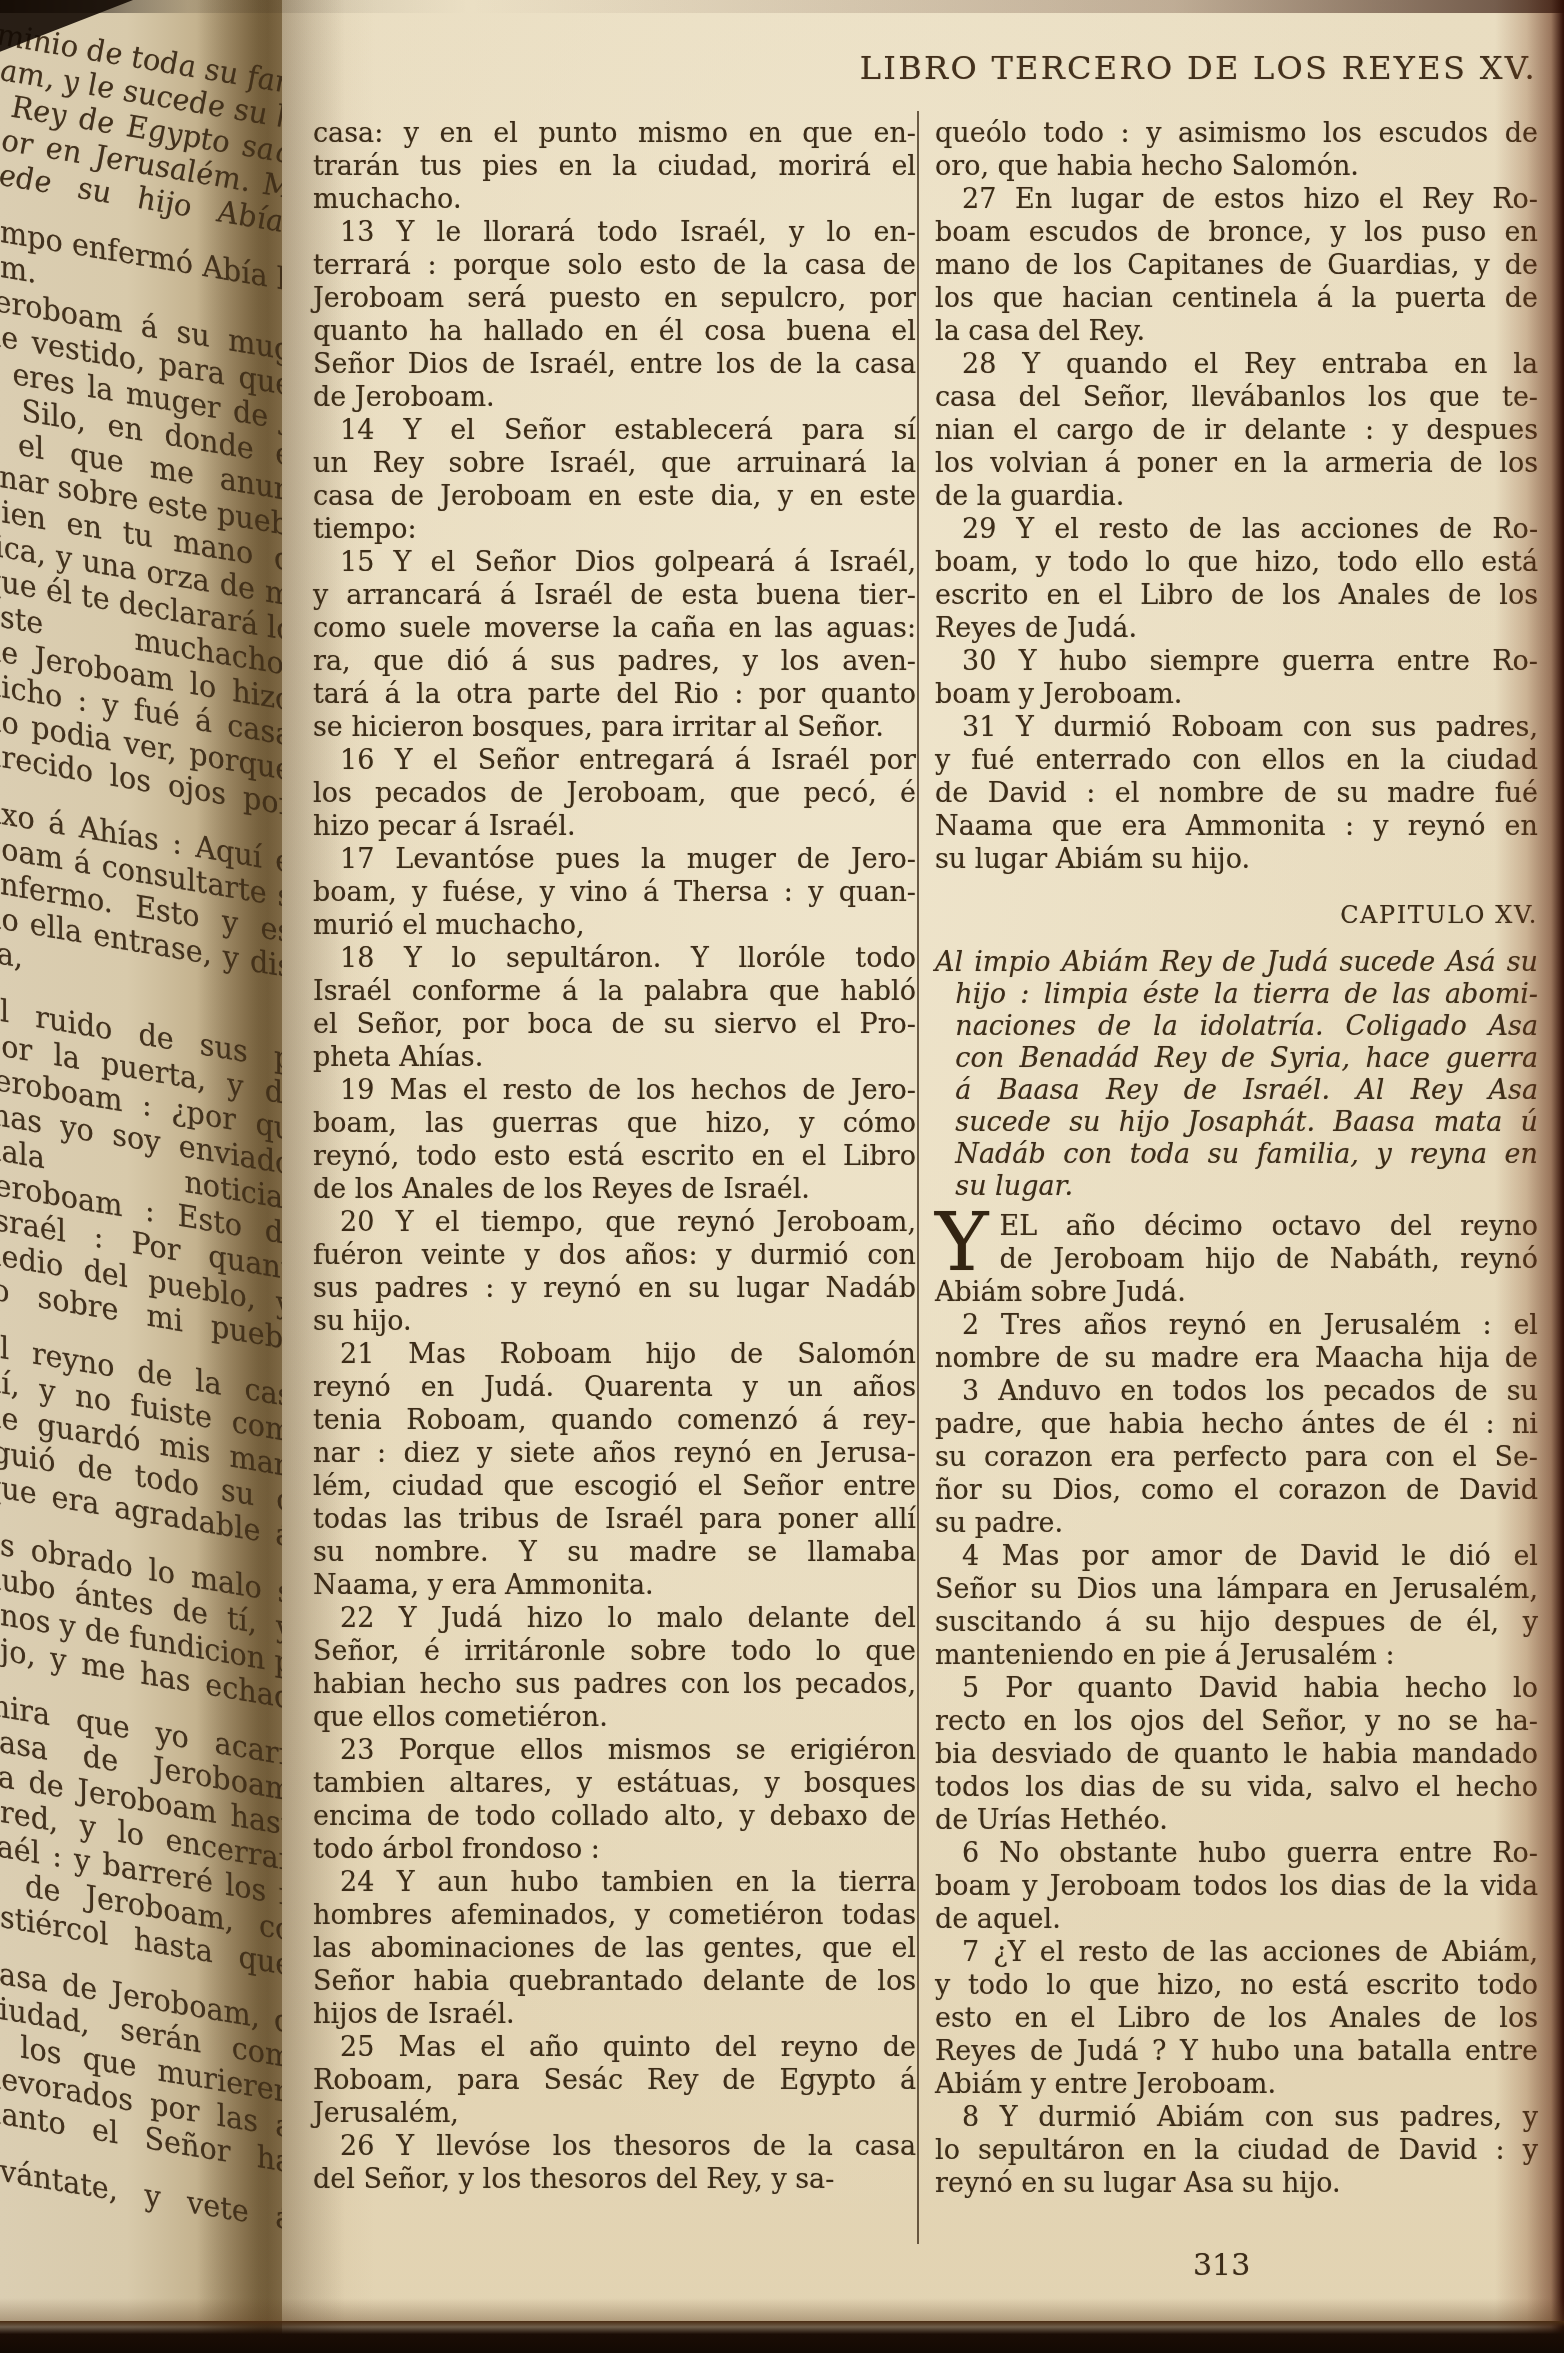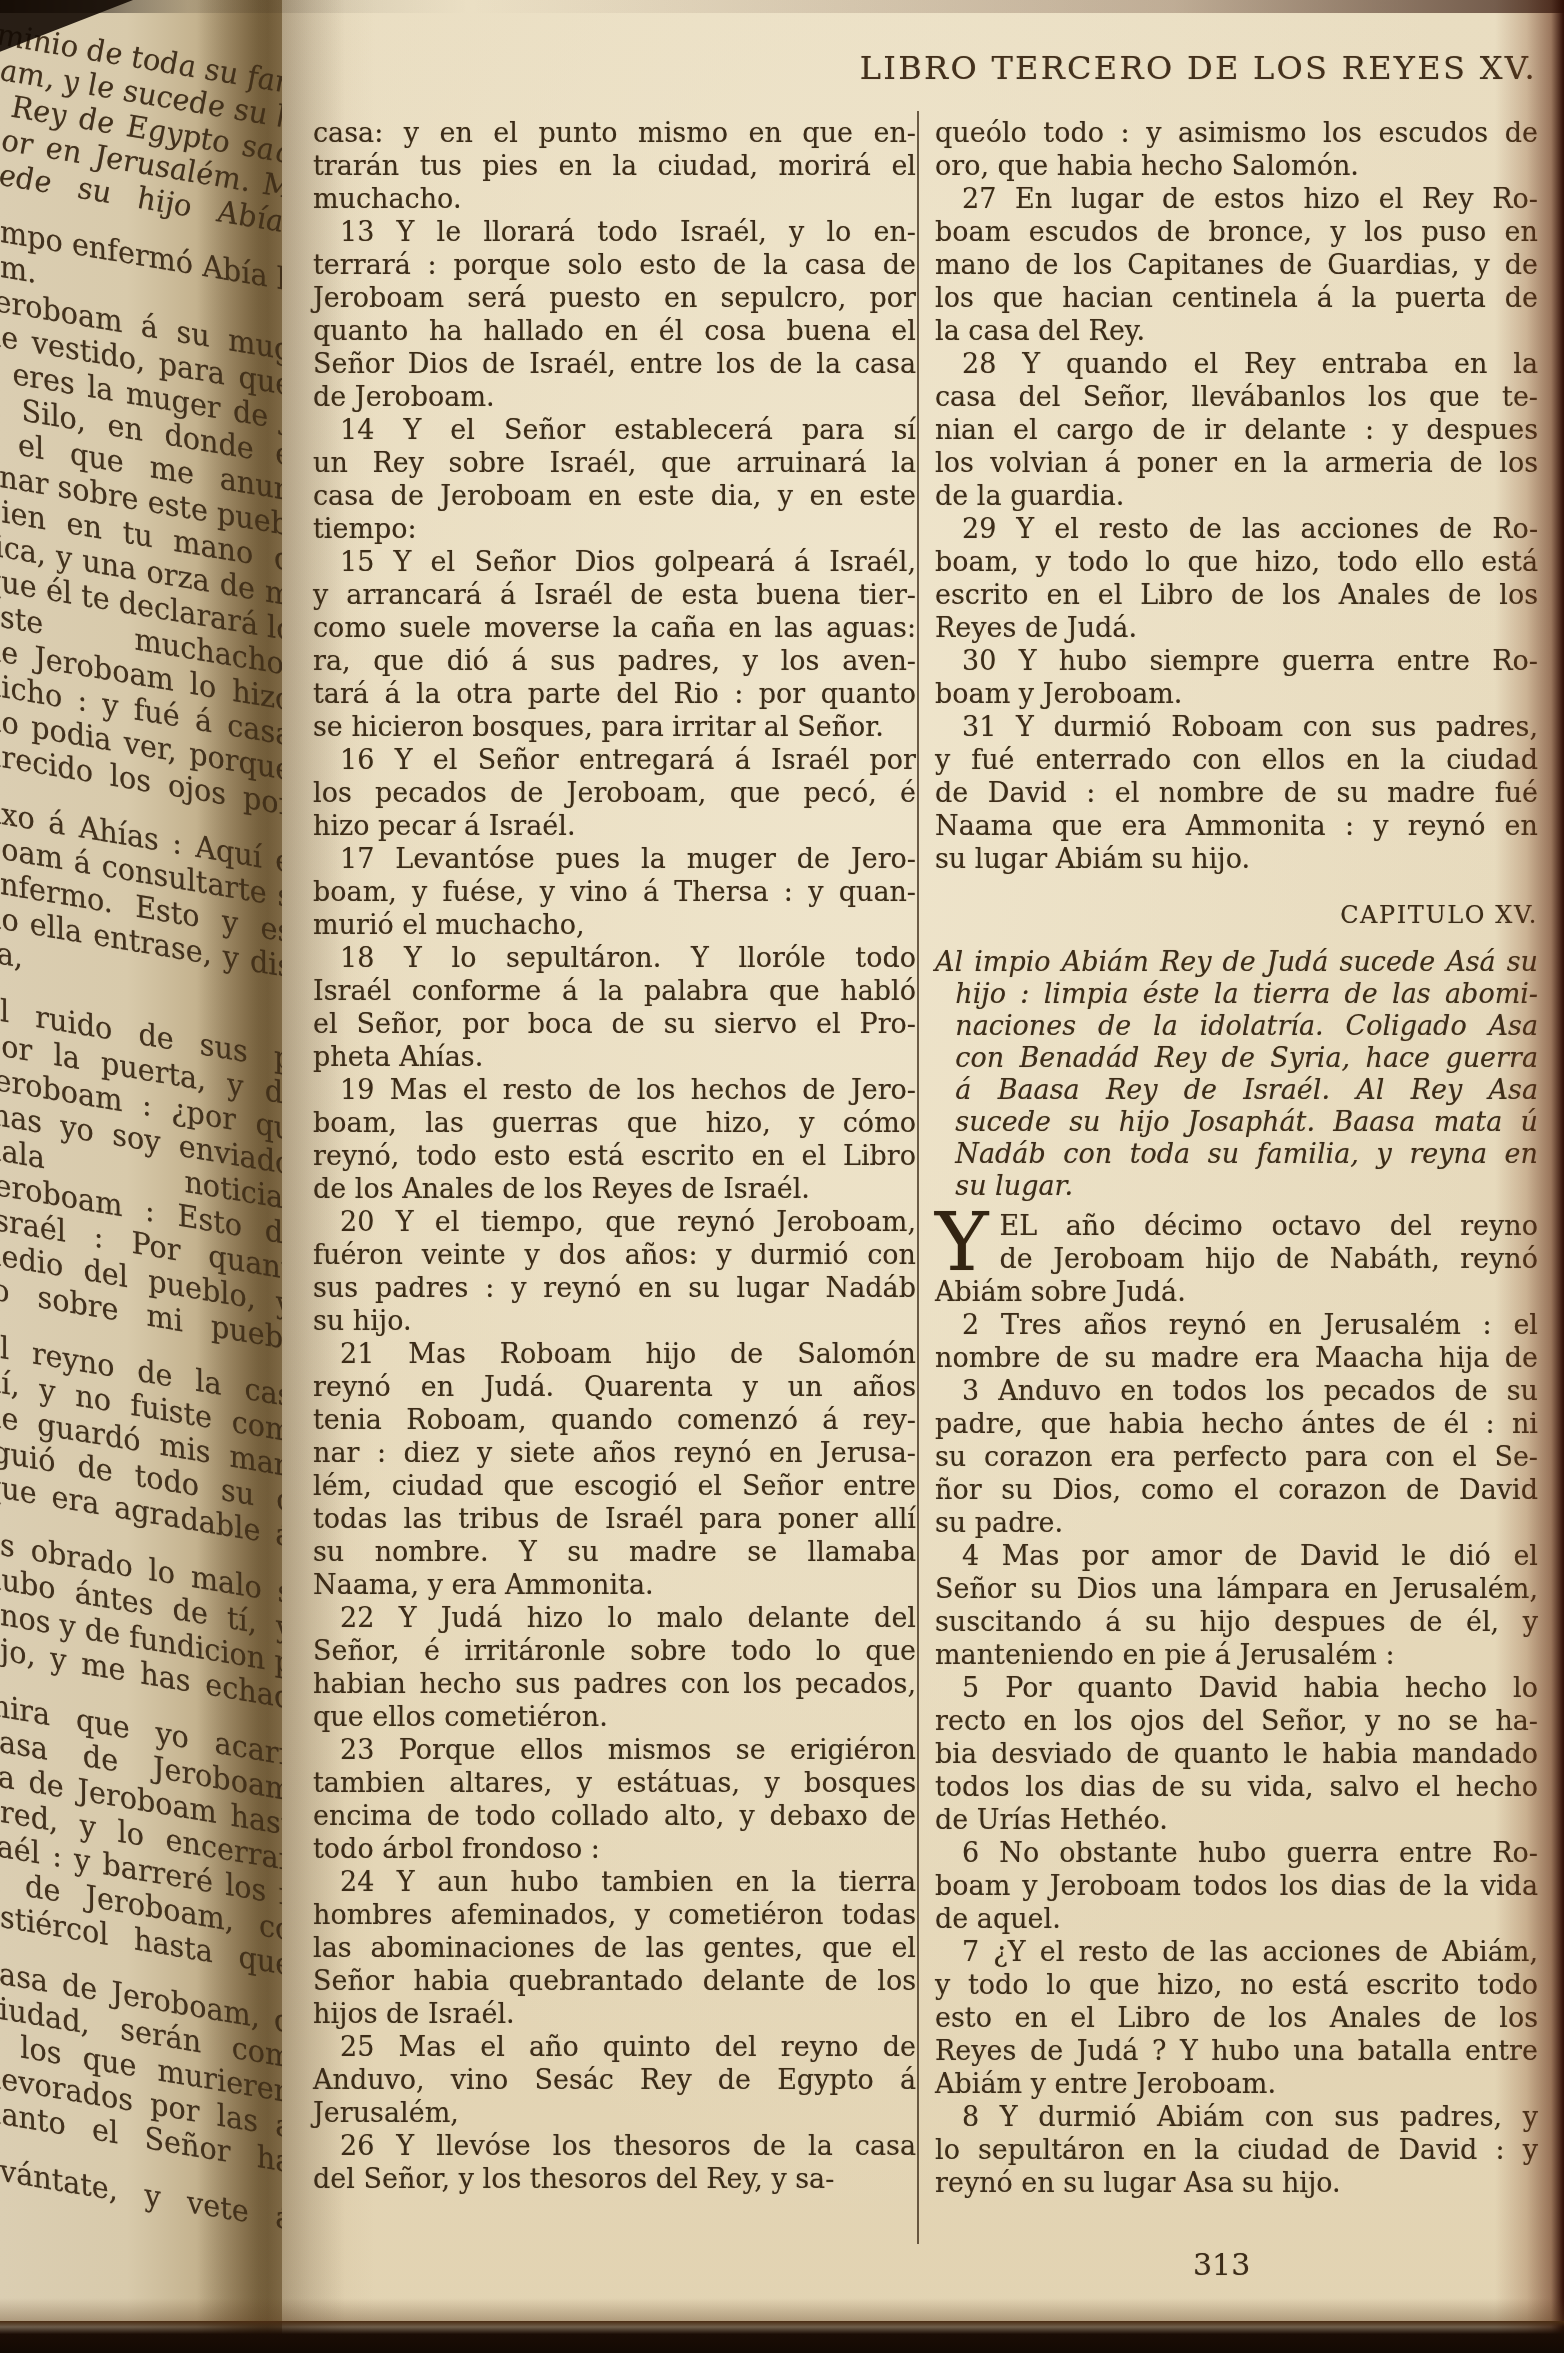--- a/index.html
+++ b/index.html
@@ -230,21 +230,21 @@
           <div class="line ind">23 Porque ellos mismos se erigiéron</div>
           <div class="line">tambien altares, y estátuas, y bosques</div>
           <div class="line">encima de todo collado alto, y debaxo de</div>
           <div class="line end">todo árbol frondoso :</div>
           <div class="line ind">24 Y aun hubo tambien en la tierra</div>
           <div class="line">hombres afeminados, y cometiéron todas</div>
           <div class="line">las abominaciones de las gentes, que el</div>
           <div class="line">Señor habia quebrantado delante de los</div>
           <div class="line end">hijos de Israél.</div>
           <div class="line ind">25 Mas el año quinto del reyno de</div>
-          <div class="line">Anduvo, vino Sesác Rey de Egypto á</div>
+          <div class="line">Roboam, para Sesác Rey de Egypto á</div>
           <div class="line end">Jerusalém,</div>
           <div class="line ind">26 Y llevóse los thesoros de la casa</div>
           <div class="line end">del Señor, y los thesoros del Rey, y sa-</div>
         </div>
 
       <div class="col col-right">
         <div>
             <div class="line">queólo todo : y asimismo los escudos de</div>
             <div class="line end">oro, que habia hecho Salomón.</div>
             <div class="line ind">27 En lugar de estos hizo el Rey Ro-</div>

